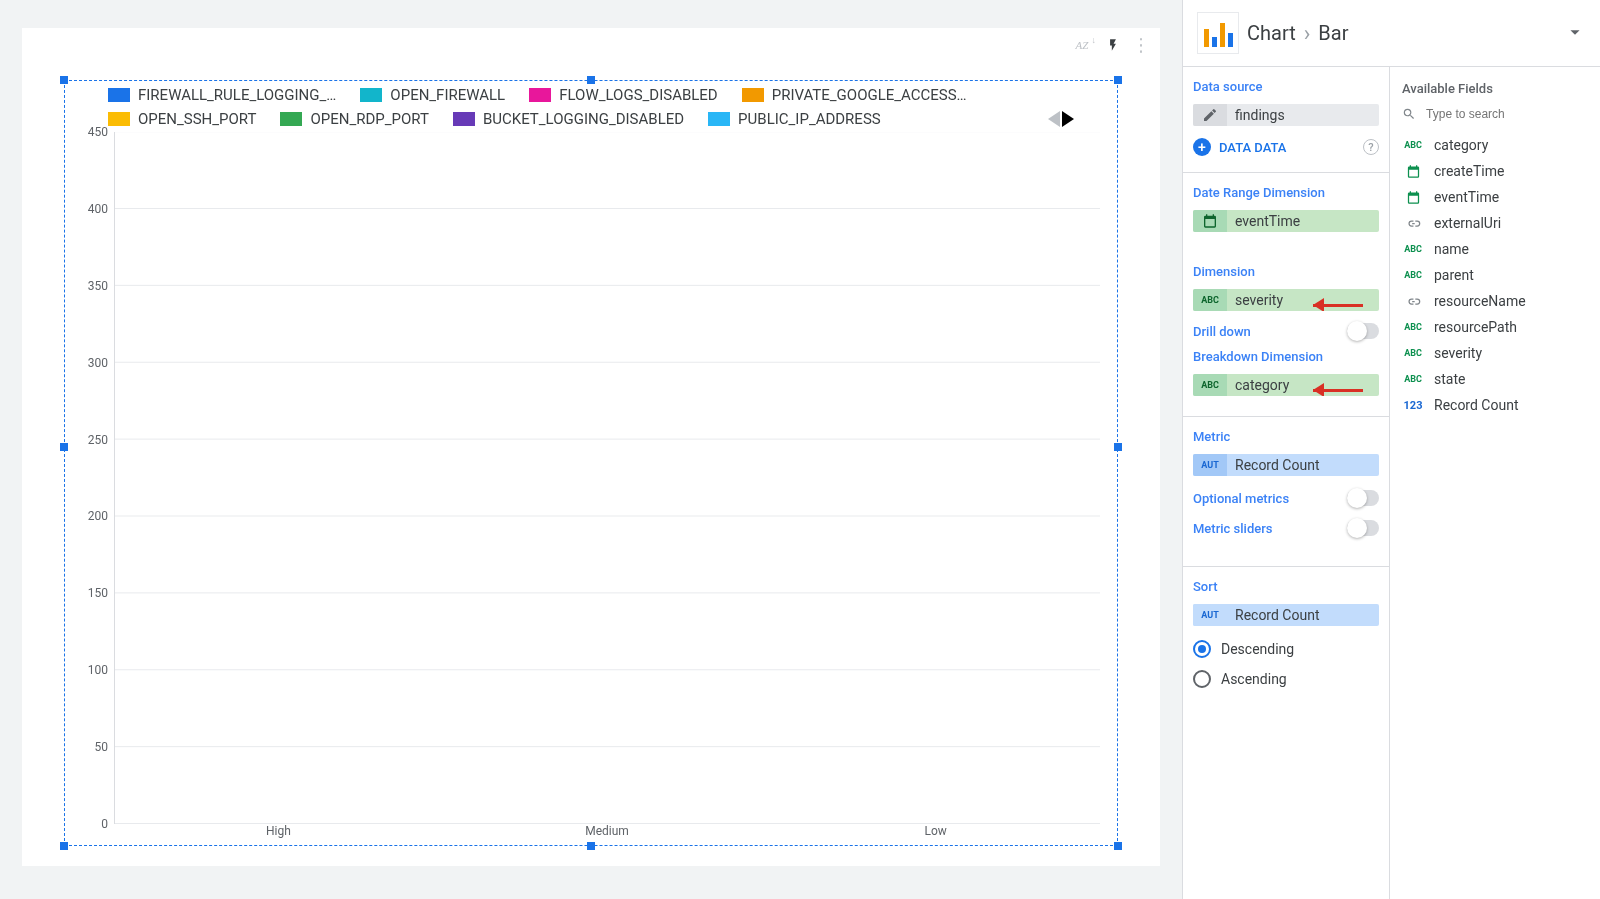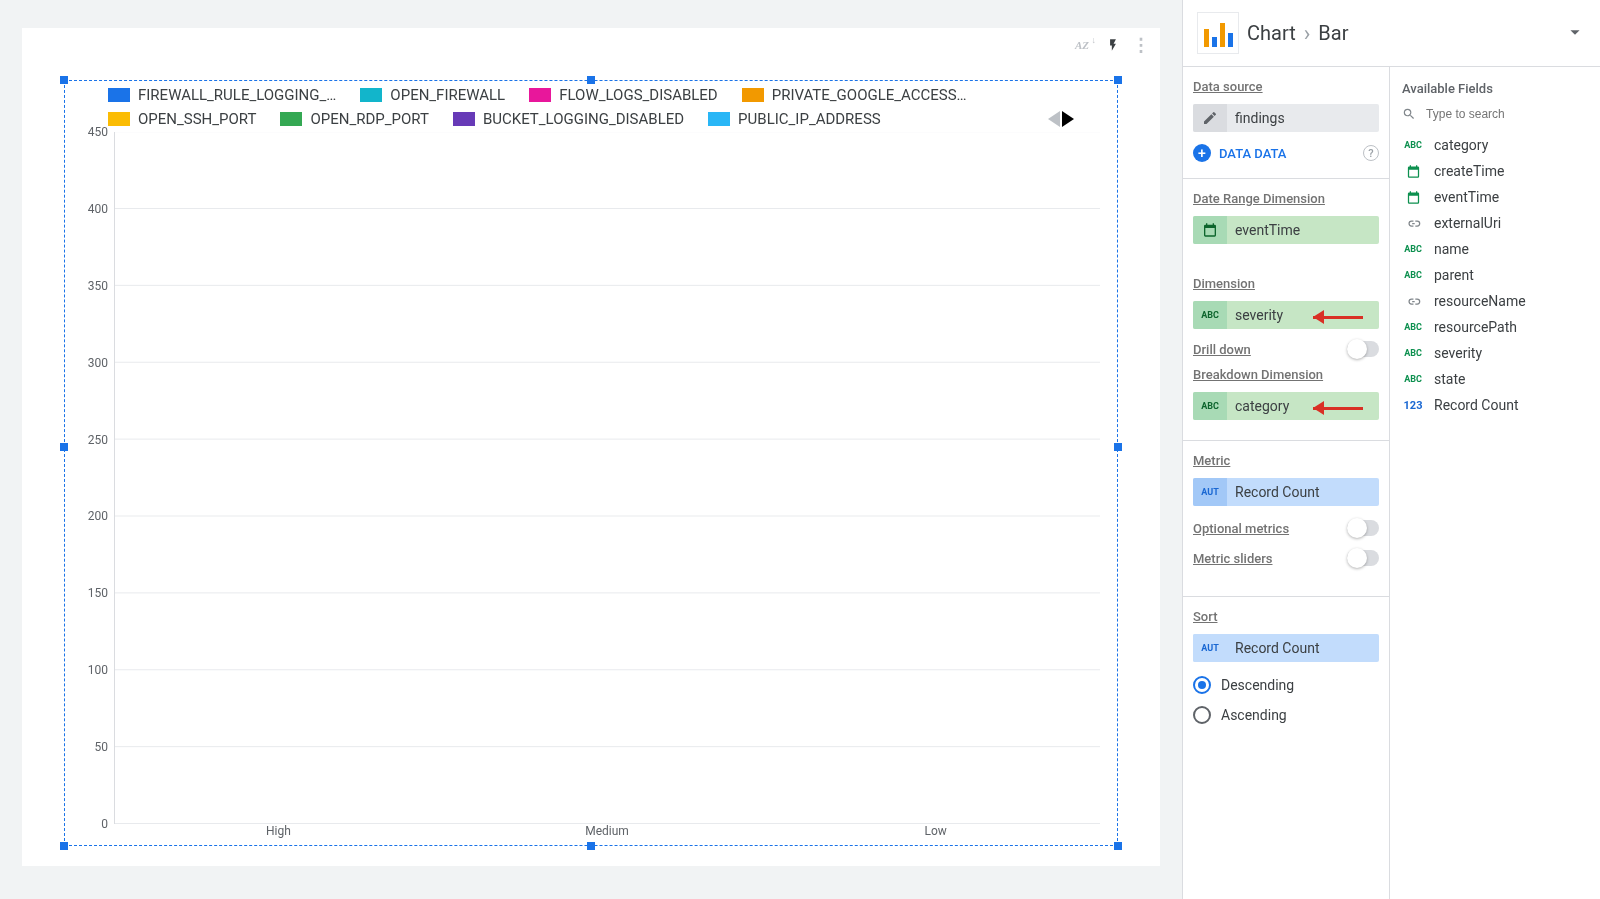--- a/index.html
+++ b/index.html
@@ -57,21 +57,21 @@
   .sh-br { right: 38px; bottom: 16px; }
   .sh-t  { left: calc(50%); top: 48px; transform: translateX(-50%);}
   .sh-b  { left: calc(50%); bottom: 16px; transform: translateX(-50%);}
   .sh-l  { left: 38px; top: calc(50%); transform: translateY(-50%);}
   .sh-r  { right: 38px; top: calc(50%); transform: translateY(-50%);}
 
   
   .card-toolbar {
     position: absolute; right: 10px; top: 8px;
     display: flex; gap: 10px; align-items: center;
-    color: #5f6368; font-size: 16px; font-weight: bold;
+    color: #5f6368; font-size: 16px;
   }
   .card-toolbar .ico { width:18px; height:18px; display:flex; align-items:center; justify-content:center; cursor:pointer; }
   .az-ico { font-style: italic; font-size: 11px; font-family: serif; color:#bdc1c6; position:relative; padding-right:6px;}
   .az-ico::after{content:"↓"; position:absolute; right:-2px; top:-1px; font-style:normal; font-size:9px;}
   .bolt svg { width:14px; height:16px; fill:#3c4043;}
   .dots { font-size:18px; line-height:10px; color:#bdc1c6;}
 
   
   .chart-inner {
     position: absolute;
@@ -159,24 +159,24 @@
   .col-left {
     flex: 0 0 207px;
     overflow-y:auto;
     border-right:1px solid var(--panel-border);
   }
   .col-right {
     flex:1; overflow-y:auto; padding: 14px 12px; position:relative;
   }
   .section { padding: 12px 10px; border-bottom:1px solid var(--panel-border);}
   .section:last-child{border-bottom:none;}
-  .sec-label { font-size:13px; color:#737373; font-weight:500; margin-bottom:10px; display:flex; align-items:center; justify-content:space-between;text-decoration:underline;}
+  .sec-label { font-size:13px; color:#3b82f6; font-weight:500; margin-bottom:10px; display:flex; align-items:center; justify-content:space-between;}
 
   .chip {
-    display:flex; align-items:center; height:28px;
+    display:flex; align-items:center; height:22px;
     font-size:14px; border-radius:2px; overflow:hidden;
     margin-bottom:8px; cursor:grab;
   }
   .chip .tag {
     width:34px; height:100%; display:flex; align-items:center; justify-content:center;
     font-size:9px; font-weight:700;
   }
   .chip .lbl { padding-left:8px; flex:1;}
 
   .chip.grey { background:#e8eaed;}

